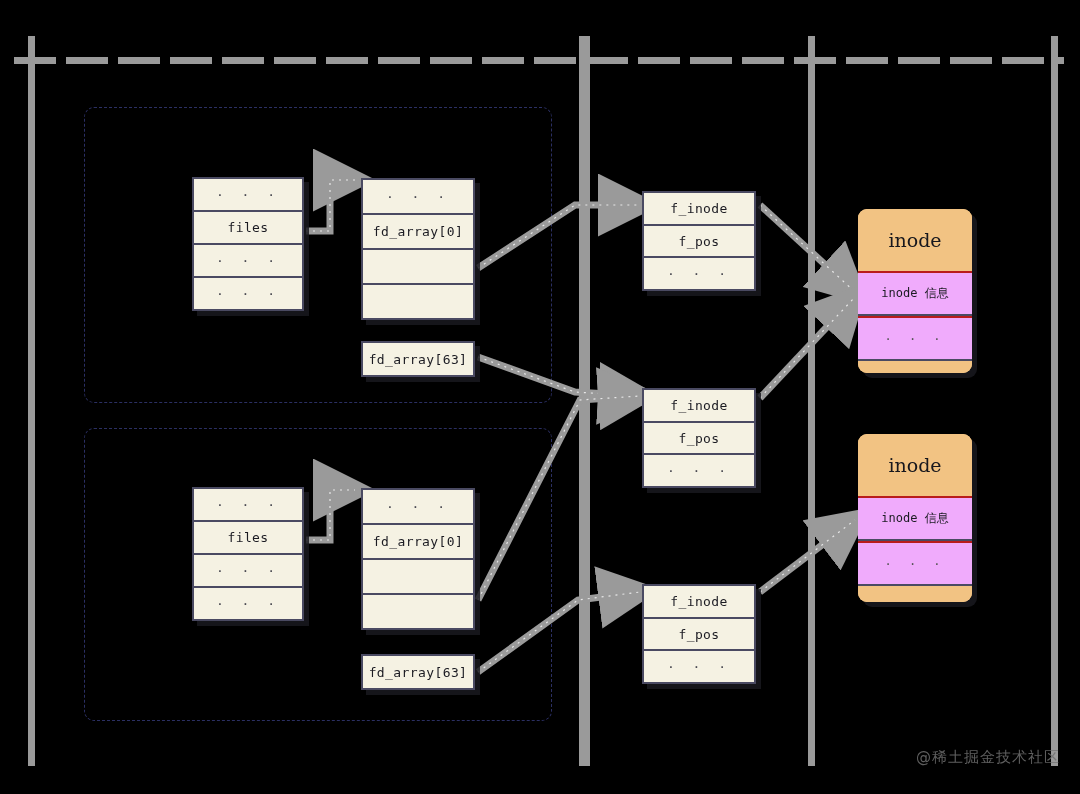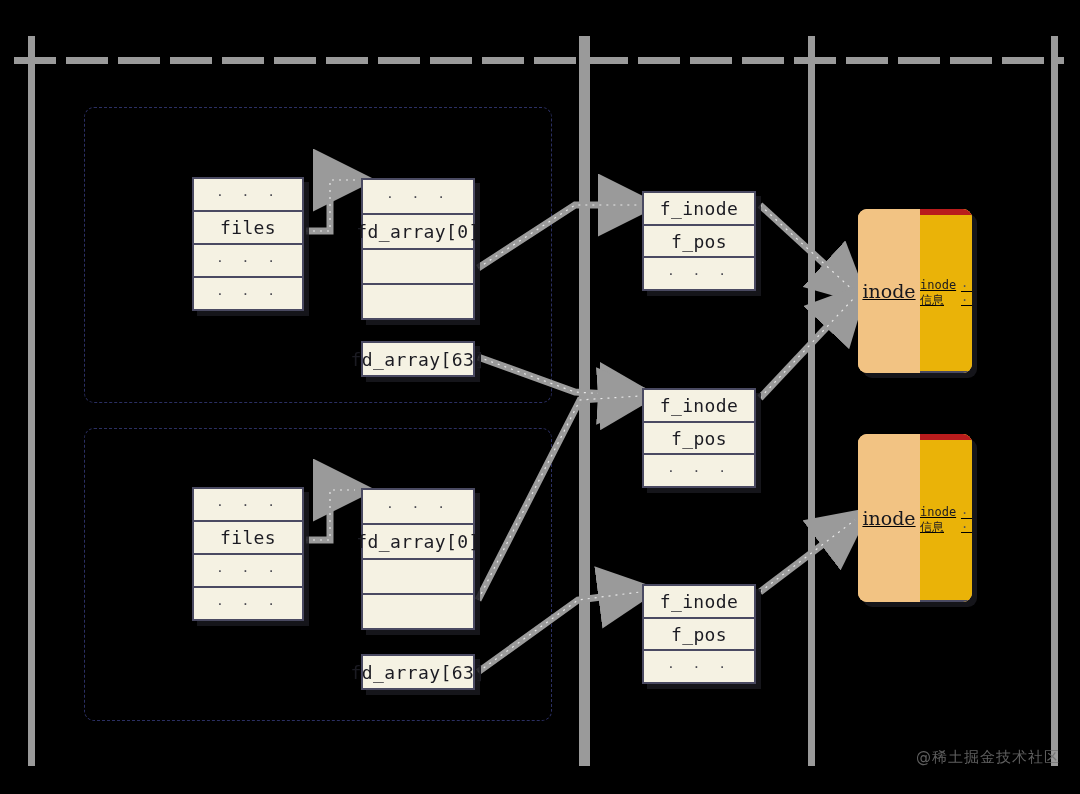--- a/index.html
+++ b/index.html
@@ -46,53 +46,53 @@
     flex-direction: column;
   }
   .cell {
     flex: 1 1 0;
     box-sizing: border-box;
     border-bottom: 2px solid #4a4a62;
     display: flex;
     align-items: center;
     justify-content: center;
     color: #1b1b22;
-    font-size: 18px;
+    font-size: 13px;
     letter-spacing: 0.4px;
     background: #f5f2e3;
   }
   .cell:last-child { border-bottom: none; }
   .cell.dots { letter-spacing: 5px; color: #4a4a52; font-size: 13px; }
   .cell.empty { }
 
   
   .inode {
     position: absolute;
     box-sizing: border-box;
     background: #f2c383;
     border-radius: 9px;
     box-shadow: 5px 5px 0 rgba(25,25,30,0.85);
     overflow: hidden;
     display: flex;
-    text-decoration: underline;
+    flex-direction: column;
   }
   .inode-title {
     flex: 0 0 62px;
     display: flex;
     align-items: center;
     justify-content: center;
     font-family: "DejaVu Serif", "Liberation Serif", serif;
     font-size: 19px;
     color: #17171d;
     background: #f2c383;
   }
   .inode-row {
     flex: 0 0 41px;
-    background: #eab308;
-    border-top: 6px solid #b91c1c;
+    background: #f0abfc;
+    border-top: 2px solid #b91c1c;
     border-bottom: 2px solid #4a4a62;
     display: flex;
     align-items: center;
     justify-content: center;
     font-size: 12px;
     color: #1b1b22;
   }
   .inode-row.dots { letter-spacing: 5px; color: #555; }
   .inode-foot { flex: 1 1 auto; background: #f2c383; }
 

